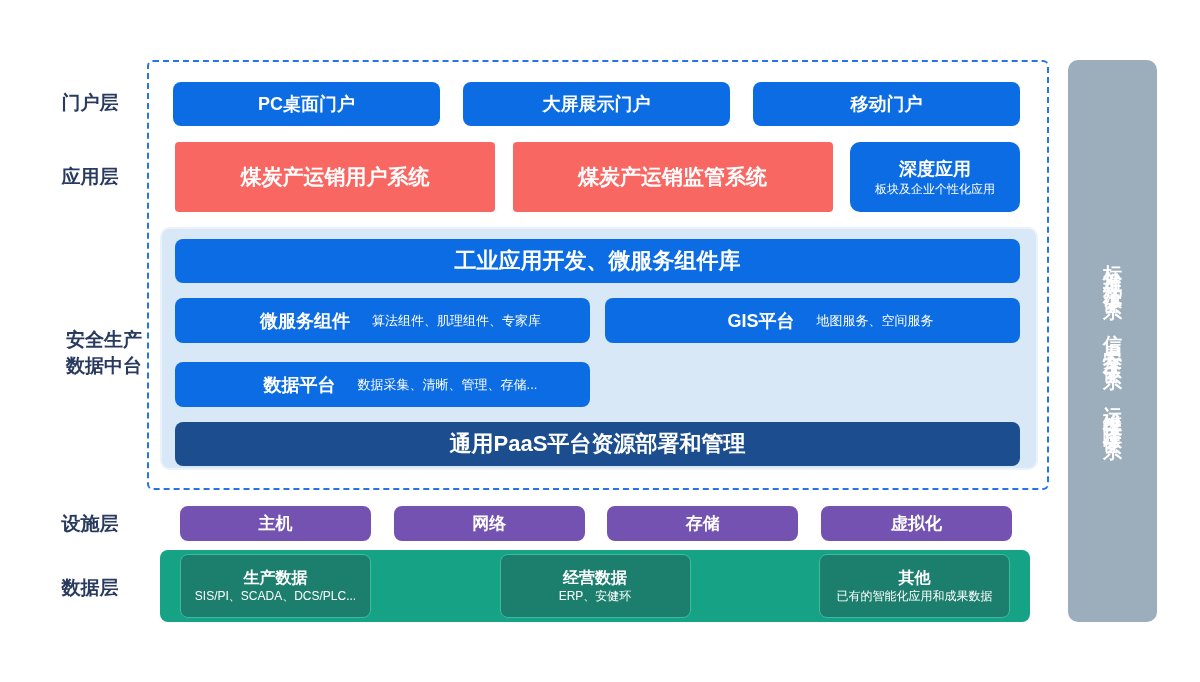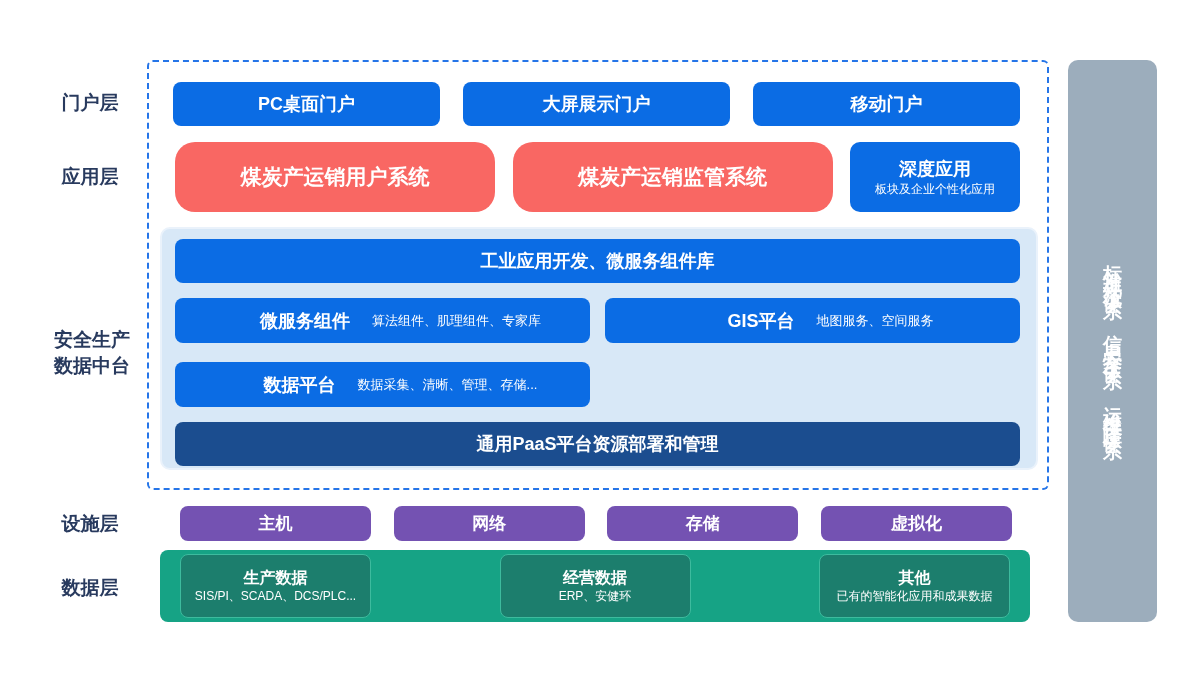--- a/index.html
+++ b/index.html
@@ -35,21 +35,21 @@
     border-radius: 8px;
     color: #ffffff;
     font-weight: bold;
     display: flex;
     align-items: center;
     justify-content: center;
     box-sizing: border-box;
     text-align: center;
   }
   .blue  { background: #0b6ce4; }
-  .red   { background: #f96763; border-radius: 20px; }
+  .red   { background: #f96763; border-radius: 4px; }
   .navy  { background: #1b4d8f; }
   .purple{ background: #7452b2; }
 
   
   .portal-row { left: 173px; top: 82px; width: 847px; height: 44px;
     display: flex; justify-content: space-between; }
   .portal-row .pill { width: 267px; height: 44px; font-size: 18px; }
 
   
   .app-row { left: 175px; top: 142px; width: 845px; height: 70px;
@@ -60,21 +60,21 @@
   .app-deep .s { font-size: 12px; font-weight: normal; line-height: 17px; }
 
   
   .panel {
     left: 160px; top: 227px; width: 878px; height: 243px;
     background: #d8e8f7;
     border: 2px solid #eaf2fb;
     border-radius: 10px;
     box-sizing: border-box;
   }
-  .bar { left: 175px; width: 845px; height: 44px; font-size: 18px; }
+  .bar { left: 175px; width: 845px; height: 44px; font-size: 22px; }
   .cell-row { left: 175px; width: 845px; height: 45px;
     display: flex; justify-content: space-between; }
   .cell { width: 415px; height: 45px; gap: 22px; padding-left: 36px; }
   .cell .t { font-size: 18px; font-weight: bold; }
   .cell .s { font-size: 13px; font-weight: normal; }
 
   
   .infra-row { left: 180px; top: 506px; width: 832px; height: 35px;
     display: flex; justify-content: space-between; }
   .infra-row .pill { width: 191px; height: 35px; font-size: 17px; }
@@ -116,21 +116,21 @@
     font-weight: bold;
     font-size: 19px;
     letter-spacing: 7px;
   }
 </style>
 </head>
 <body>
 
 <div class="abs layer-label" style="left:30px; top:90px;">门户层</div>
 <div class="abs layer-label" style="left:30px; top:164px;">应用层</div>
-<div class="abs layer-label" style="left:32px; top:327px;">
+<div class="abs layer-label" style="left:44px; top:327px;">
   <div>安全生产</div>
   <div>数据中台</div>
 </div>
 <div class="abs layer-label" style="left:30px; top:511px;">设施层</div>
 <div class="abs layer-label" style="left:30px; top:575px;">数据层</div>
 
 <div class="abs dashed-box"></div>
 
 <div class="abs portal-row">
   <div class="pill blue">PC桌面门户</div>

